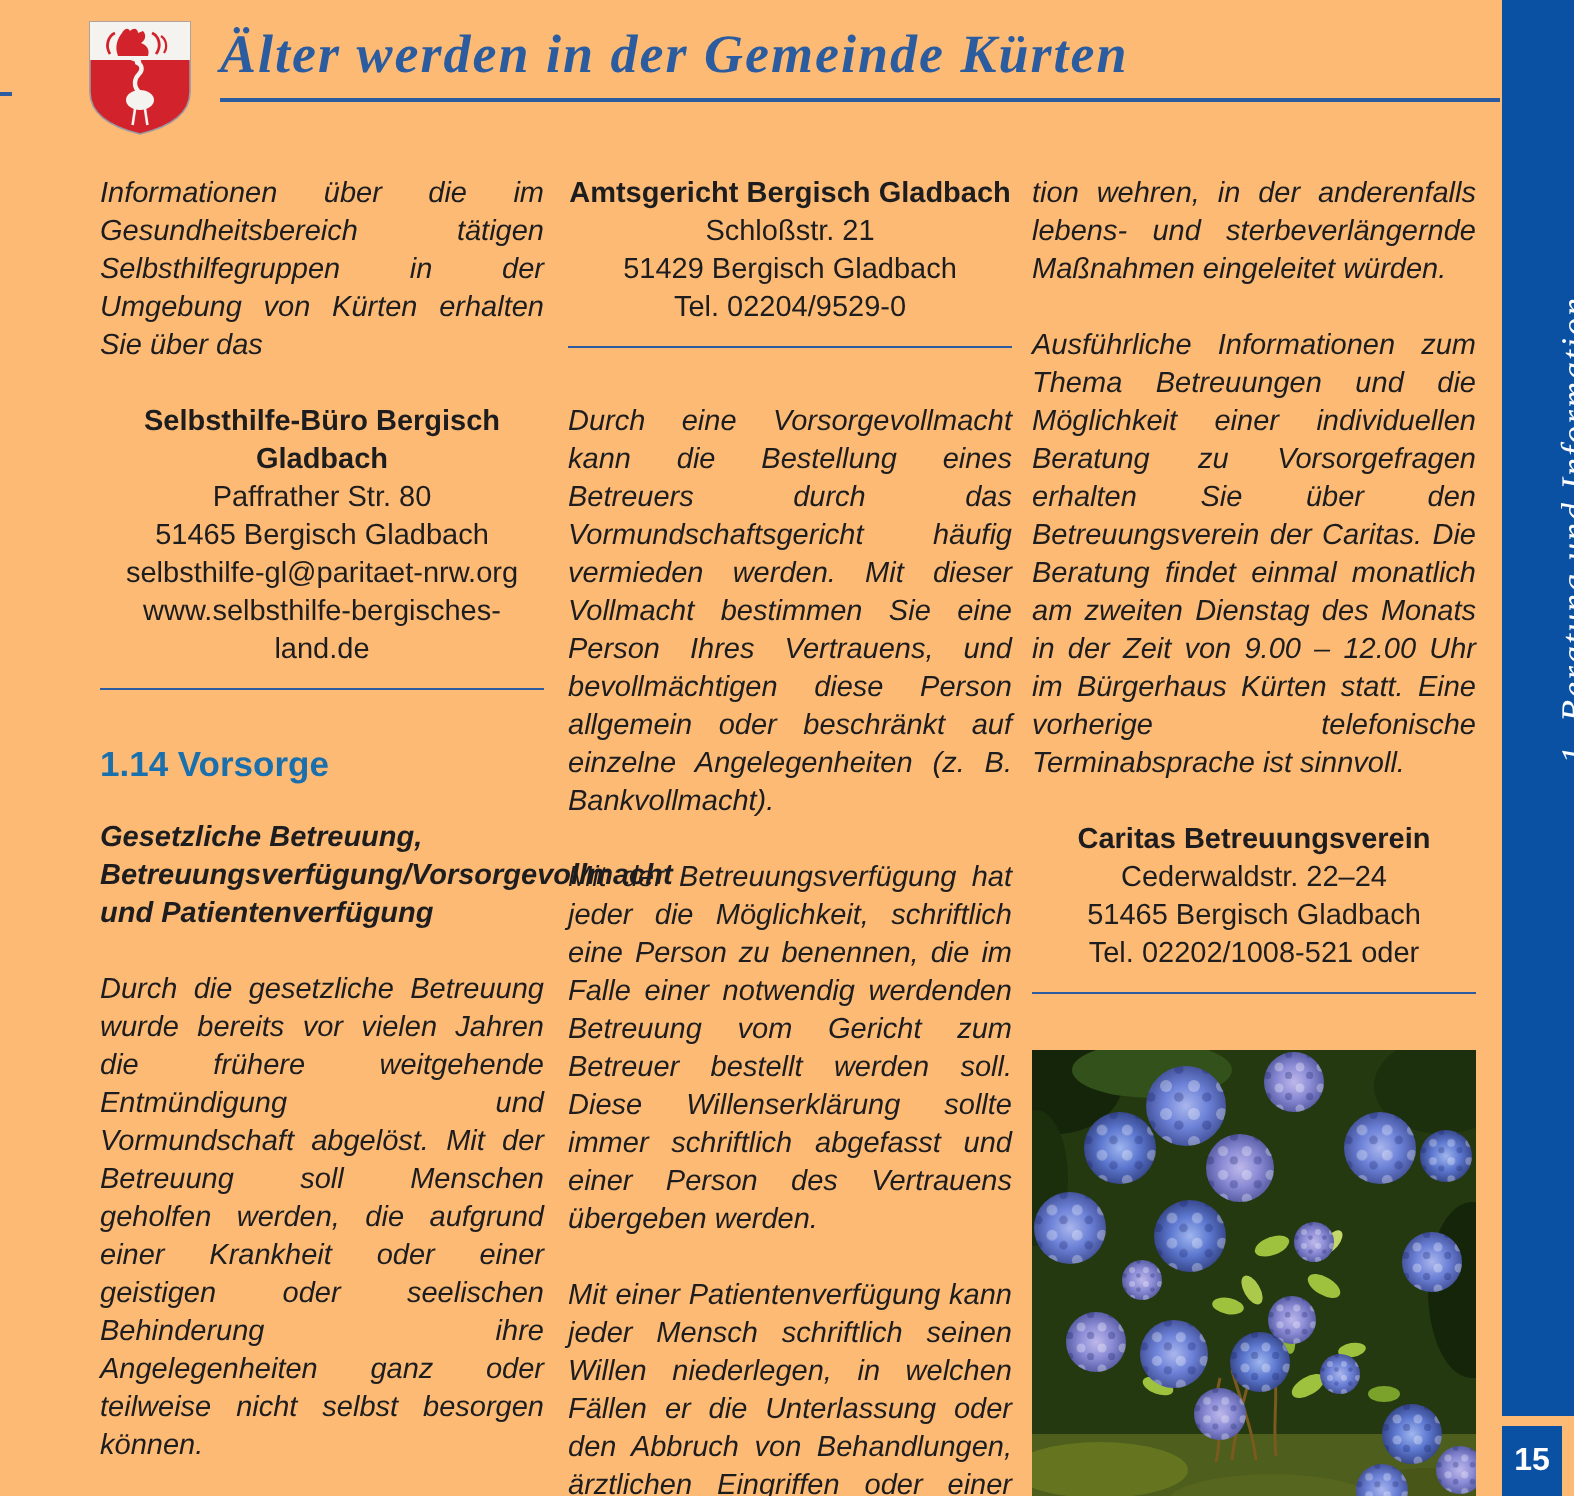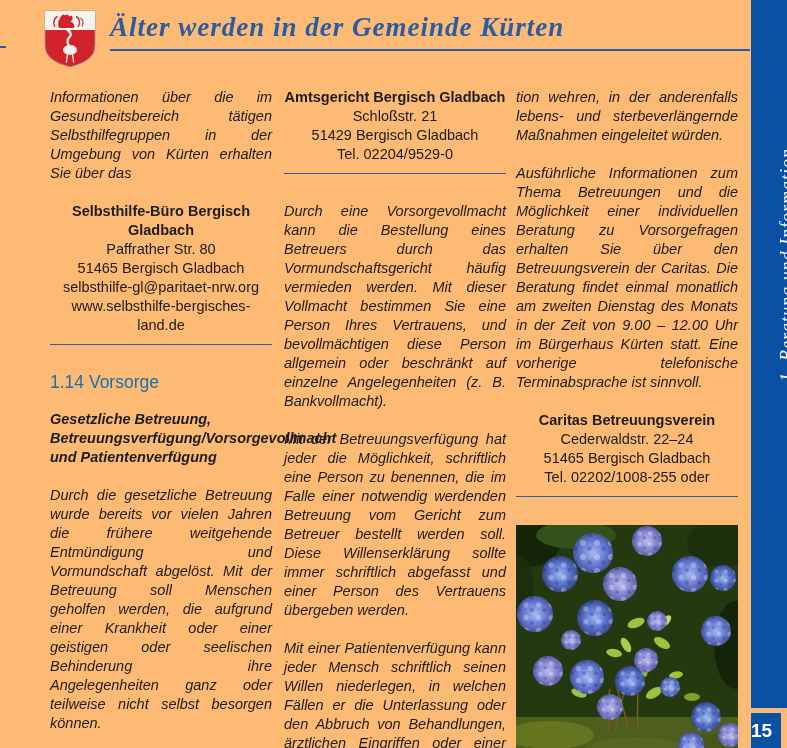--- a/index.html
+++ b/index.html
@@ -14,34 +14,34 @@
          font-size:27px;color:#2a5c9f;white-space:nowrap;letter-spacing:1px;}
   .title-rule{position:absolute;left:110px;top:49px;width:640px;height:2px;background:#2a5c9f;}
   .edge-dash{position:absolute;left:0;top:46px;width:6px;height:2px;background:#2a5c9f;}
 
   
   .sidebar{position:absolute;left:751px;top:0;width:36px;height:708px;background:#0a51a3;}
   .sidebar-label{position:absolute;left:26px;top:382px;transform:rotate(-90deg);
          transform-origin:0 0;white-space:nowrap;color:#ffffff;
          font-family:cursive;font-style:italic;font-size:18px;letter-spacing:1px;}
   .pagebox{position:absolute;left:751px;top:713px;width:30px;height:35px;background:#0a51a3;
-         color:#fff;display:flex;align-items:center;justify-content:flex-start;
-         font-size:19px;font-weight:bold;}
+         color:#fff;display:flex;align-items:center;justify-content:center;
+         font-size:16px;font-weight:bold;}
 
   
   .col{position:absolute;top:88px;width:222px;font-size:14.5px;line-height:19px;
        color:#1d1d1f;text-align:justify;}
   .col-1{left:50px;} .col-2{left:284px;} .col-3{left:516px;}
   .col p{margin:0 0 19px 0;font-style:italic;}
   .contact{margin:0 0 28px 0;padding-bottom:9px;border-bottom:1.5px solid #2a5c9f;
            text-align:center;}
   .contact .line{display:block;}
   .contact .cname{font-weight:bold;}
   .contact-1{margin-bottom:28px;}
-  .section-heading{color:#1a6fad;font-weight:normal;font-size:17.5px;
+  .section-heading{color:#1a6fad;font-weight:bold;font-size:17.5px;
            margin:22px 0 18px 0;text-align:left;}
   .subheading{font-weight:bold;text-align:left;margin:0;}
   .subheading+p{margin-top:0;}
   a.weblink{color:#1d1d1f;text-decoration:none;}
 
   
   .photo{display:block;width:222px;height:238px;margin-top:0;}
 </style>
 </head>
 <body>
@@ -105,21 +105,21 @@
     <p>Mit einer Patientenverfügung kann jeder Mensch schriftlich seinen Willen niederlegen, in welchen Fällen er die Unterlassung oder den Abbruch von Behandlungen, ärztlichen Eingriffen oder einer künstlichen Ernährung wünscht. Der Patient kann sich somit in gesunden Tagen gegen eine eventuell später einmal eintretende Situa-</p>
   </div>
 
   <div class="col col-3">
     <p>tion wehren, in der anderenfalls lebens- und sterbeverlängernde Maßnahmen eingeleitet würden.</p>
     <p>Ausführliche Informationen zum Thema Betreuungen und die Möglichkeit einer individuellen Beratung zu Vorsorgefragen erhalten Sie über den Betreuungsverein der Caritas. Die Beratung findet einmal monatlich am zweiten Dienstag des Monats in der Zeit von 9.00 – 12.00 Uhr im Bürgerhaus Kürten statt. Eine vorherige telefonische Terminabsprache ist sinnvoll.</p>
     <div class="contact">
       <span class="line cname">Caritas Betreuungsverein</span>
       <span class="line">Cederwaldstr. 22–24</span>
       <span class="line">51465 Bergisch Gladbach</span>
-      <span class="line">Tel. 02202/1008-255 oder</span>
+      <span class="line">Tel. 02202/1008-521 oder</span>
     </div>
     <svg class="photo" viewBox="0 0 222 238">
       <defs>
         <radialGradient id="gA">
             <stop offset="0%" stop-color="#aab6ec"></stop>
             <stop offset="55%" stop-color="#6d82d8"></stop>
             <stop offset="100%" stop-color="#46559e"></stop>
           </radialGradient>
         <radialGradient id="gB">
             <stop offset="0%" stop-color="#bdb8ea"></stop>

